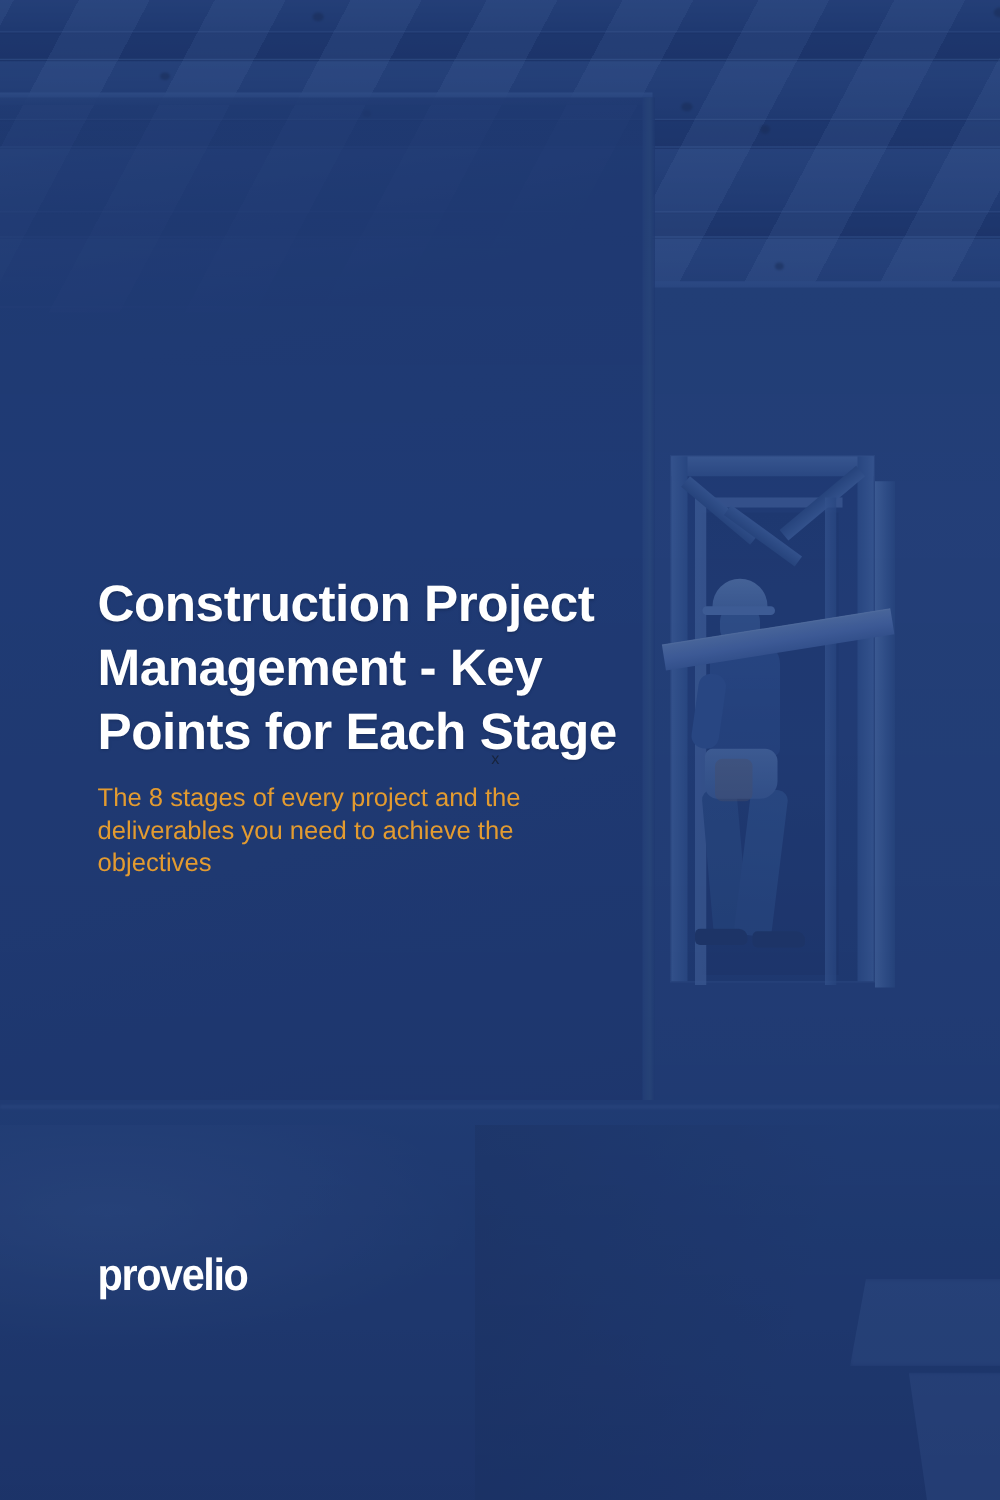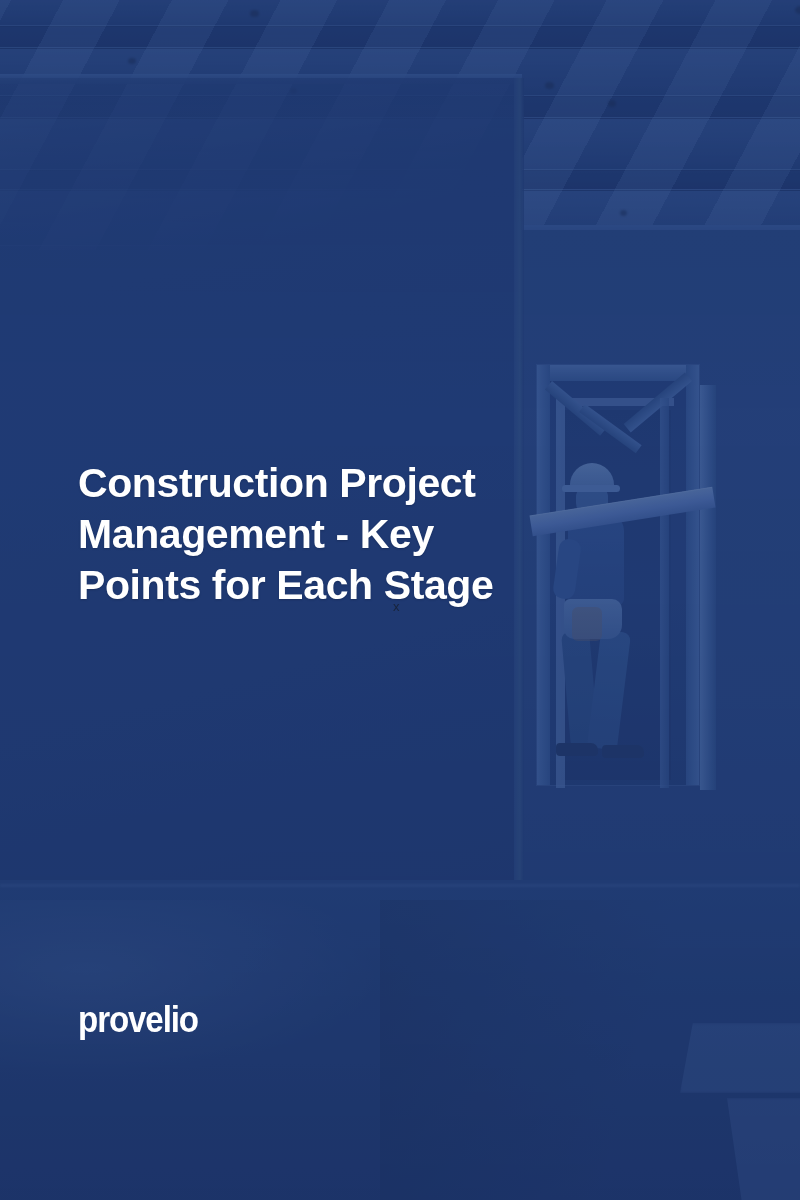--- a/index.html
+++ b/index.html
@@ -353,17 +353,18 @@
     <div class="wash"></div>
     <div class="wash2"></div>
   </div>
 
   <div class="content">
 
     <h1 class="headline">Construction Project Management - Key Points for Each Stage</h1>
 
     <span class="xmark">x</span>
 
+    <p class="subtitle">The 8 stages of every project and the deliverables you need to achieve the objectives</p>
 
     <div class="logo">provelio</div>
 
   </div>
 </div>
 
 </body></html>

